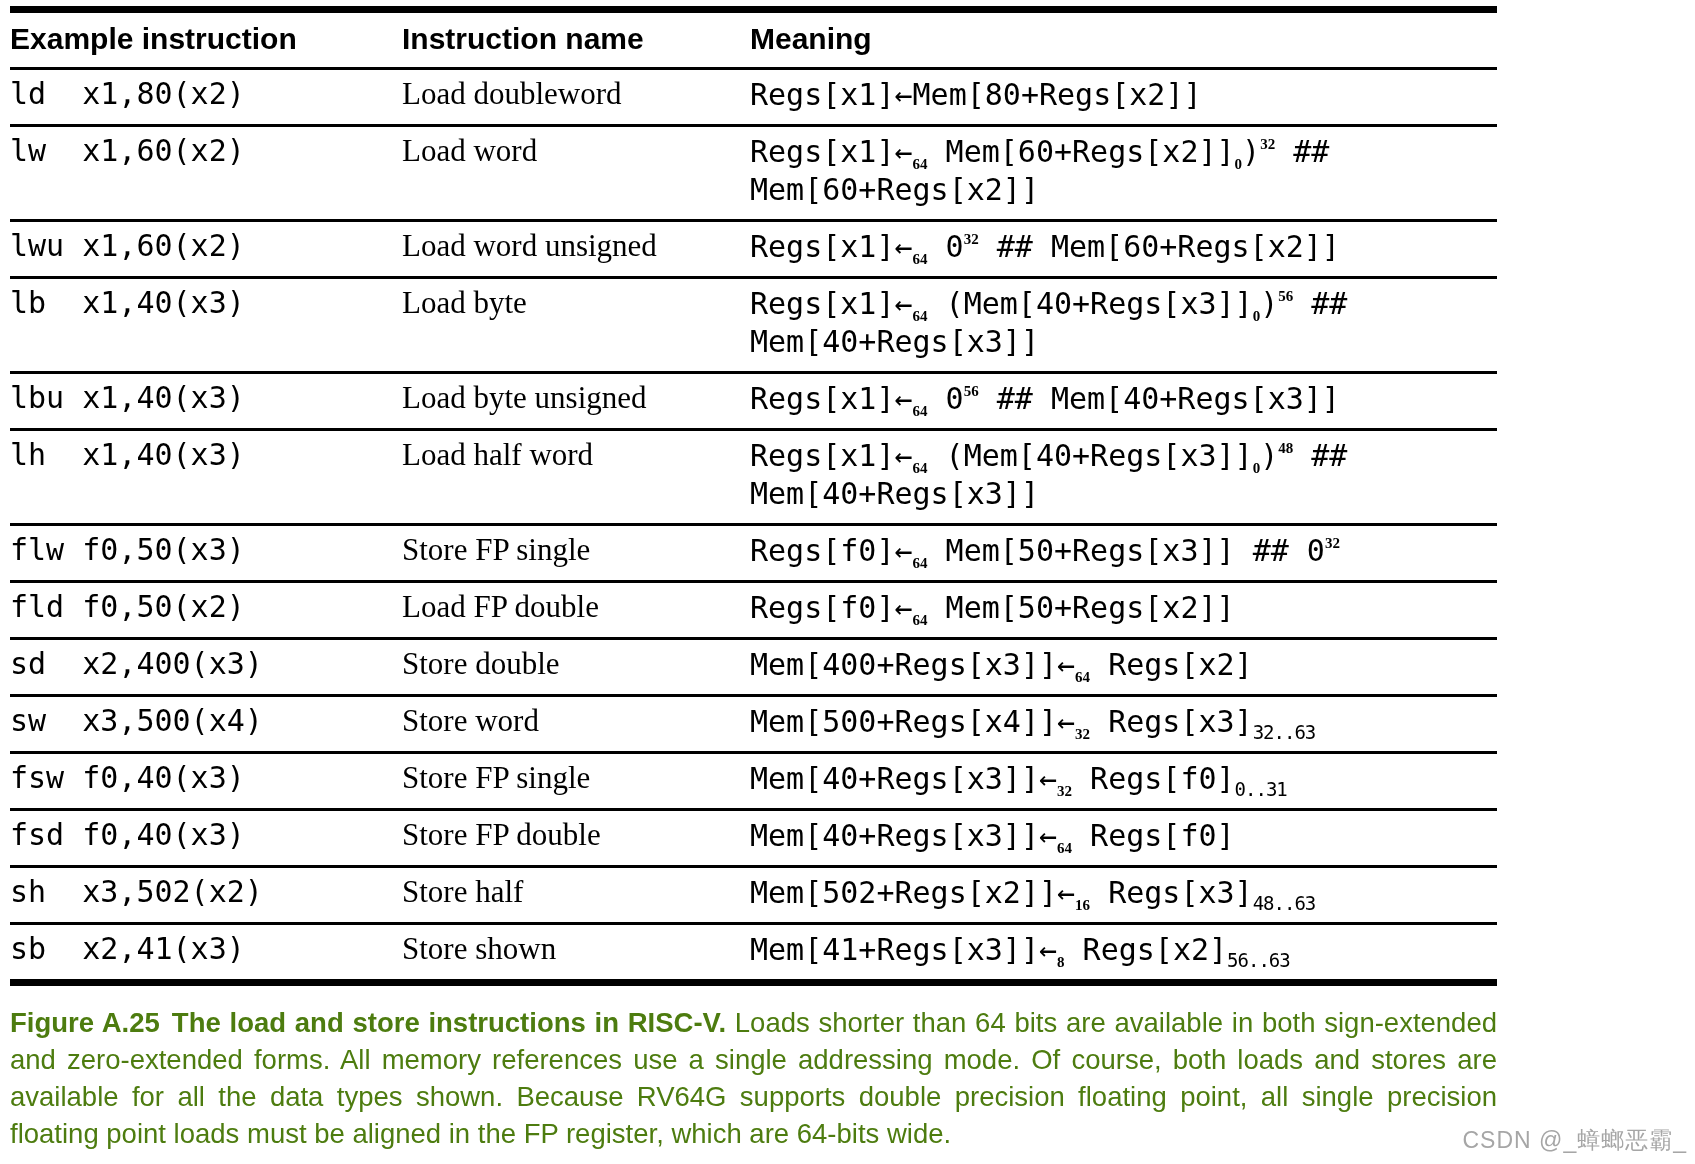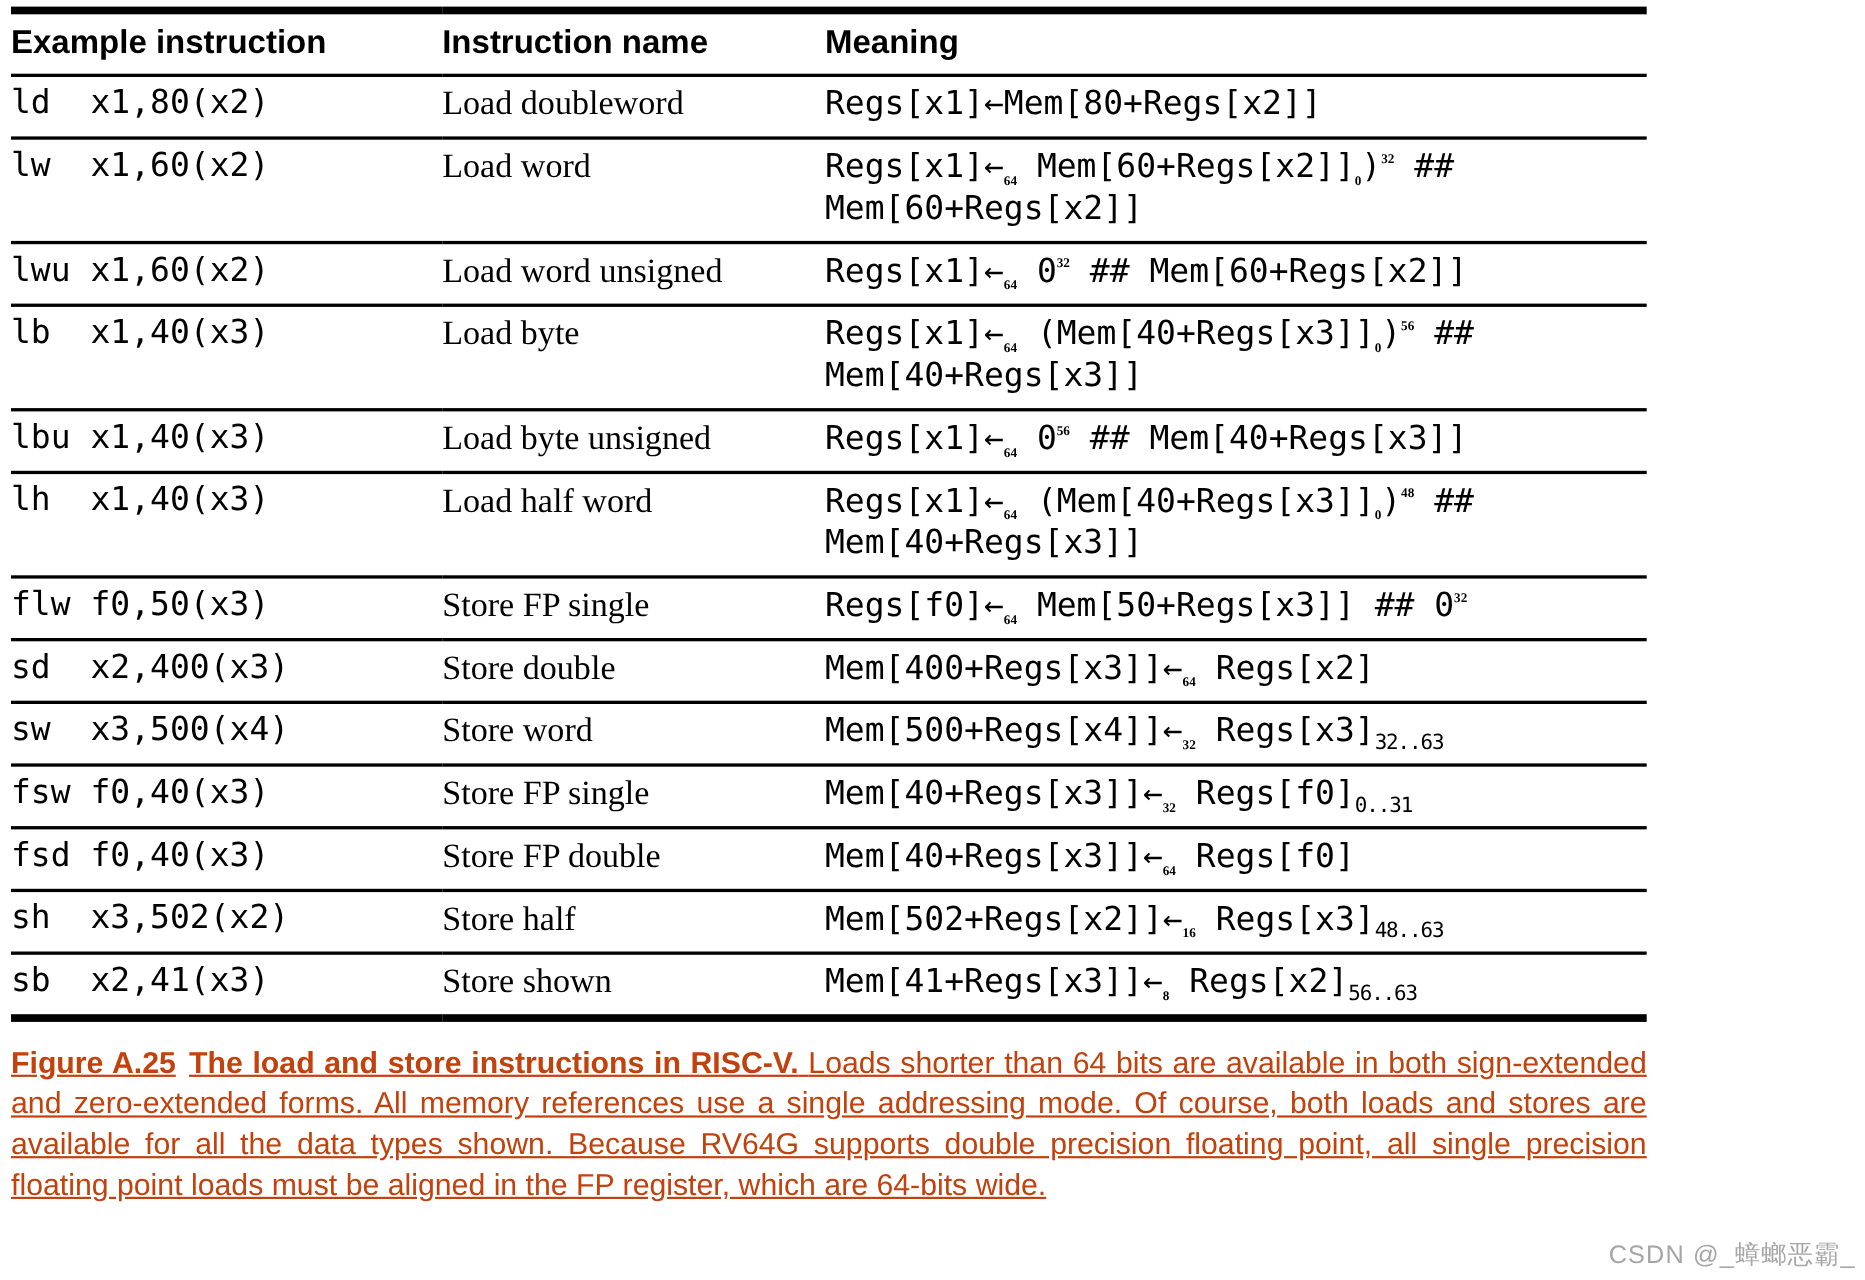--- a/index.html
+++ b/index.html
@@ -47,41 +47,40 @@
   }
   td.col-meaning {
     font-family: "DejaVu Sans Mono", monospace;
     font-size: 30px;
     white-space: pre;
     line-height: 38px;
   }
   .m-sub, .m-sup {
     font-family: "Liberation Serif", serif;
     font-weight: 700;
-    font-size: 12px;
+    font-size: 15px;
     line-height: 0;
   }
   .m-sub { vertical-align: -7px; }
   .m-sup { vertical-align: 13px; }
   .m-sub.range {
     font-family: "DejaVu Sans Mono", monospace;
     font-weight: 400;
     font-size: 19px;
     letter-spacing: -1px;
   }
 
   .caption {
     width: 1487px;
     margin: 18px 0 0 10px;
     text-align: justify;
     font-family: "Liberation Sans", sans-serif;
     font-size: 27.5px;
     line-height: 37px;
-    color: #c2410c;
-    text-decoration: underline;
+    color: #4d7c0f;
   }
   .caption .cap-label { font-weight: 700; padding-right: 12px; }
   .caption .cap-lead { font-weight: 700; }
   .caption .cap-body { font-weight: 400; }
 
   .watermark {
     position: absolute;
     right: 8px;
     bottom: 8px;
     font-family: "Liberation Sans", sans-serif;
@@ -138,20 +137,25 @@
           <td class="col-instr">lh  x1,40(x3)</td>
           <td class="col-name">Load half word</td>
           <td class="col-meaning">Regs[x1]←<span class="m-sub">64</span> (Mem[40+Regs[x3]]<span class="m-sub">0</span>)<span class="m-sup">48</span> ## <br>Mem[40+Regs[x3]]</td>
         </tr>
         <tr>
           <td class="col-instr">flw f0,50(x3)</td>
           <td class="col-name">Store FP single</td>
           <td class="col-meaning">Regs[f0]←<span class="m-sub">64</span> Mem[50+Regs[x3]] ## 0<span class="m-sup">32</span></td>
         </tr>
         <tr>
+          <td class="col-instr">fld f0,50(x2)</td>
+          <td class="col-name">Load FP double</td>
+          <td class="col-meaning">Regs[f0]←<span class="m-sub">64</span> Mem[50+Regs[x2]]</td>
+        </tr>
+        <tr>
           <td class="col-instr">sd  x2,400(x3)</td>
           <td class="col-name">Store double</td>
           <td class="col-meaning">Mem[400+Regs[x3]]←<span class="m-sub">64</span> Regs[x2]</td>
         </tr>
         <tr>
           <td class="col-instr">sw  x3,500(x4)</td>
           <td class="col-name">Store word</td>
           <td class="col-meaning">Mem[500+Regs[x4]]←<span class="m-sub">32</span> Regs[x3]<span class="m-sub range">32..63</span></td>
         </tr>
         <tr>

